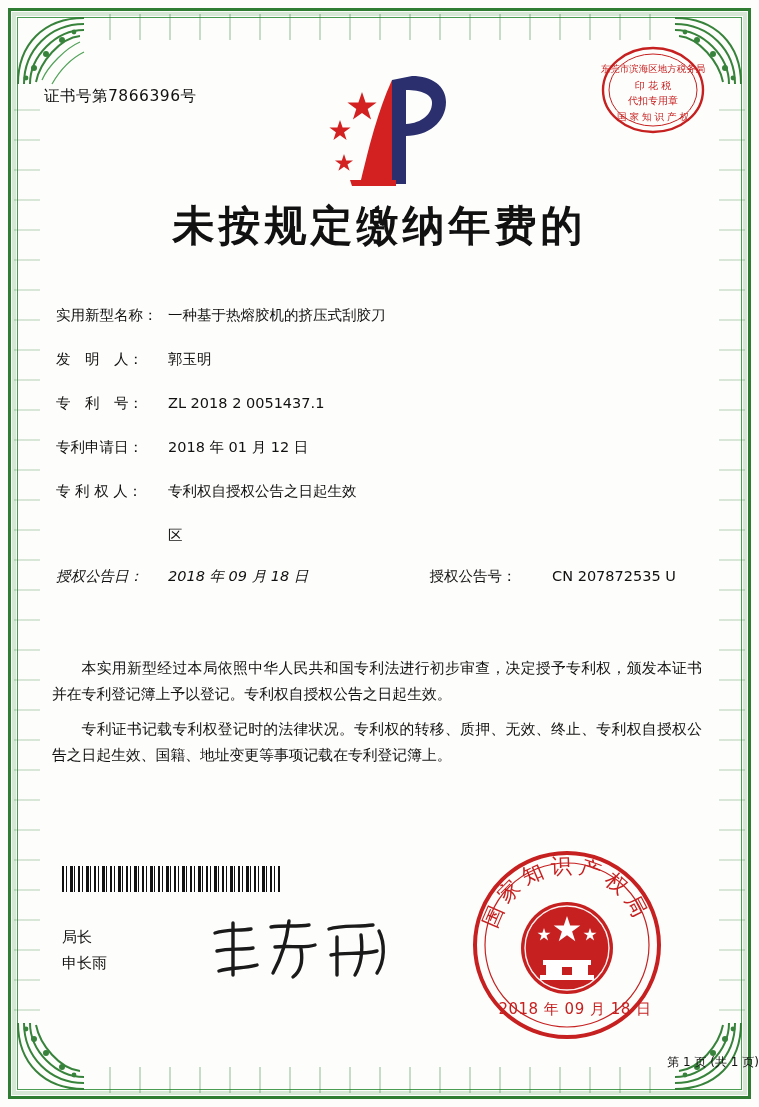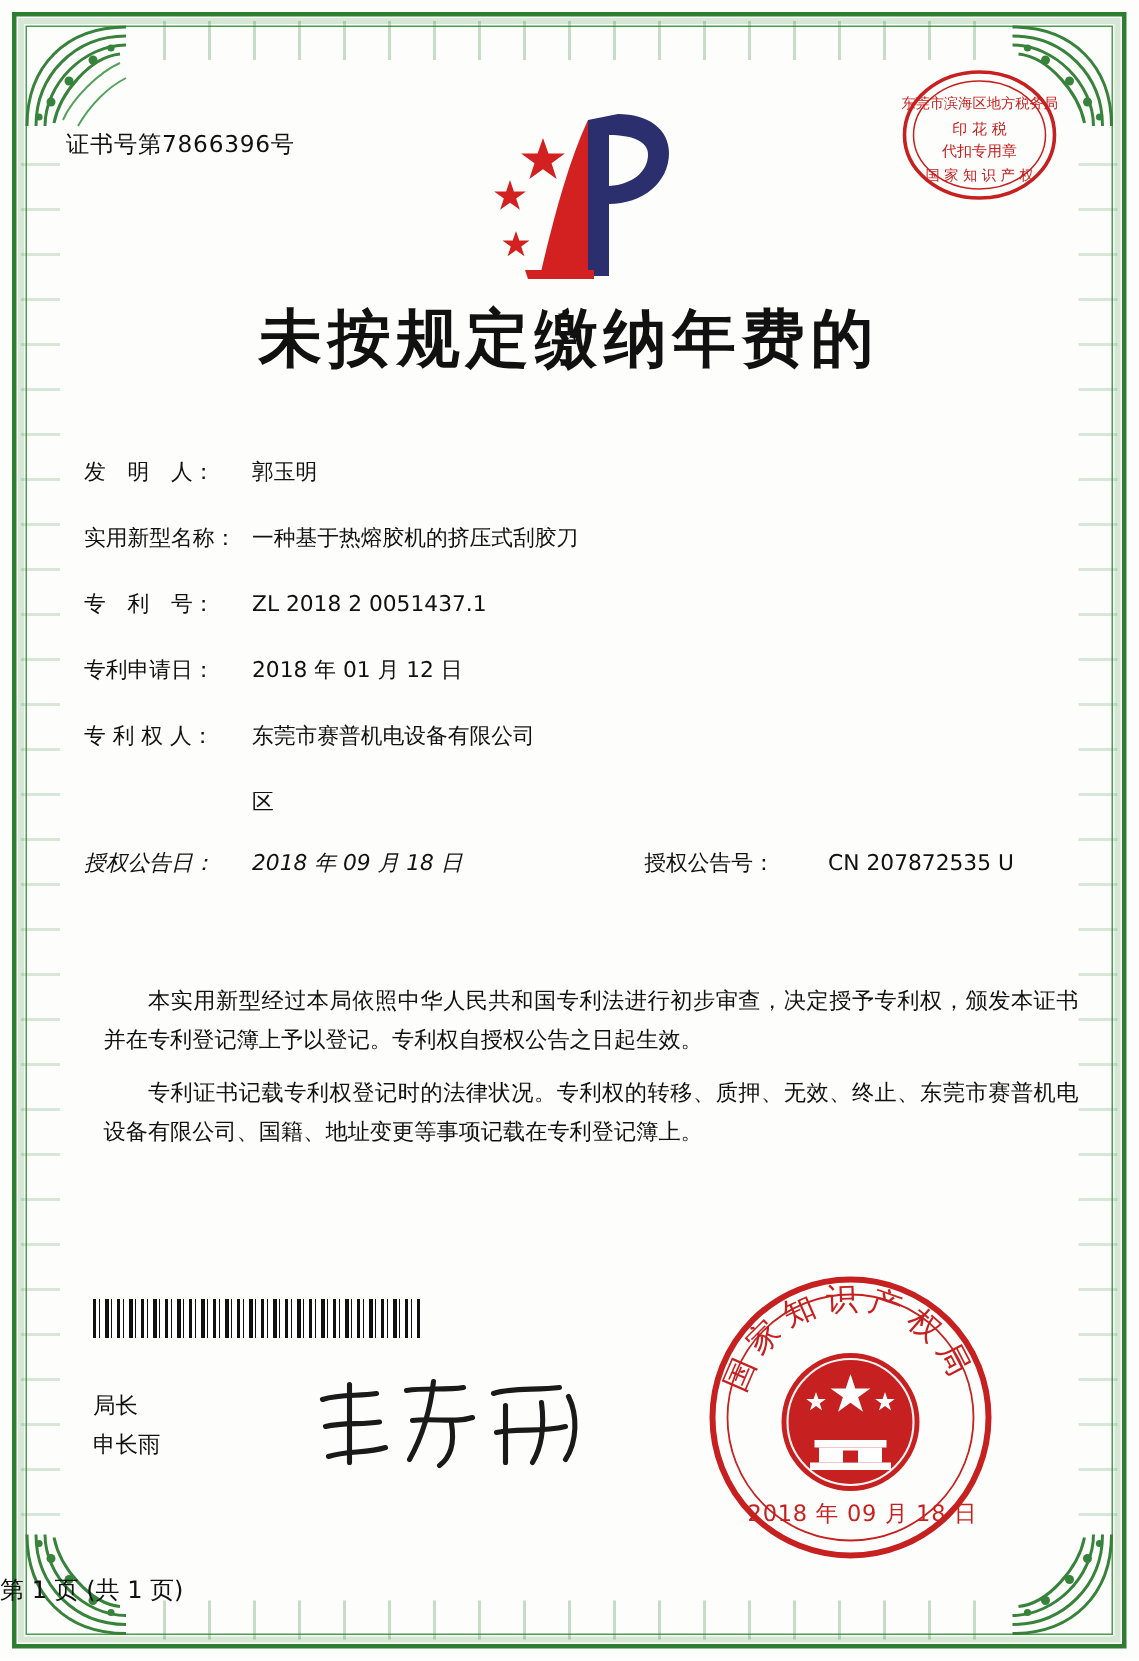--- a/index.html
+++ b/index.html
@@ -157,21 +157,21 @@
   .field-row.two-col { }
   .col-a { flex: 0 0 368px; display: flex; font-style: italic; }
   .col-b { flex: 1 1 auto; display: flex; text-align: center; }
   .addr-cont {
     margin-left: 112px;
     margin-top: 2px;
   }
 
   .paragraphs {
     position: absolute;
-    left: 69px; top: 655px;
+    left: 52px; top: 655px;
     width: 650px;
     font-size: 14.8px;
     line-height: 1.75;
     color: #111;
     text-align: justify;
   }
   .paragraphs p {
     margin: 0 0 9px 0;
     text-indent: 2em;
   }
@@ -218,22 +218,22 @@
     width: 210px;
     text-align: center;
     font-size: 15px;
     color: #c62020;
     letter-spacing: 0.5px;
   }
 
   .footer {
     position: absolute;
     left: 0; right: 0; bottom: 36px;
-    text-align: left;
-    font-size: 16px;
+    text-align: right;
+    font-size: 12px;
     color: #111;
   }
 </style>
 </head>
 <body>
 
 <div class="page">
 
   <div class="frame-outer"></div>
   <div class="frame-band"></div>
@@ -346,62 +346,62 @@
         <text x="54" y="60" text-anchor="middle" font-size="10" fill="#c62020" font-family="DejaVu Sans, sans-serif">代扣专用章</text>
         <text x="54" y="76" text-anchor="middle" font-size="9.5" fill="#c62020" font-family="DejaVu Sans, sans-serif">国 家 知 识 产 权</text>
       </svg>
     </div>
 
     <div class="title">未按规定缴纳年费的</div>
 
     <div class="fields">
 
       <div class="field-row">
+        <span class="field-label w-wide">实用新型名称：</span>
+        <span class="field-value">一种基于热熔胶机的挤压式刮胶刀</span>
+      </div>
+
+      <div class="field-row">
         <span class="field-label w-wide">发　明　人：</span>
         <span class="field-value">郭玉明</span>
-      </div>
-
-      <div class="field-row">
-        <span class="field-label w-wide">实用新型名称：</span>
-        <span class="field-value">一种基于热熔胶机的挤压式刮胶刀</span>
       </div>
 
       <div class="field-row">
         <span class="field-label w-wide">专　利　号：</span>
         <span class="field-value">ZL 2018 2 0051437.1</span>
       </div>
 
       <div class="field-row">
         <span class="field-label w-wide">专利申请日：</span>
         <span class="field-value">2018 年 01 月 12 日</span>
       </div>
 
       <div class="field-row">
         <span class="field-label w-wide">专 利 权 人：</span>
-        <span class="field-value">东莞市赛普机电设备有限公司</span>
+        <span class="field-value">专利权自授权公告之日起生效</span>
       </div>
 
       <div class="addr-cont" style="margin-bottom:20px;">区</div>
 
       <div class="field-row two-col">
         <span class="col-a">
           <span class="field-label w-wide">授权公告日：</span>
           <span class="field-value">2018 年 09 月 18 日</span>
         </span>
         <span class="col-b">
           <span class="field-label" style="min-width:98px;">授权公告号：</span>
           <span class="field-value">CN 207872535 U</span>
         </span>
       </div>
 
     </div>
 
     <div class="paragraphs">
       <p>本实用新型经过本局依照中华人民共和国专利法进行初步审查，决定授予专利权，颁发本证书并在专利登记簿上予以登记。专利权自授权公告之日起生效。</p>
-      <p>专利证书记载专利权登记时的法律状况。专利权的转移、质押、无效、终止、东莞市赛普机电设备有限公司、国籍、地址变更等事项记载在专利登记簿上。</p>
+      <p>专利证书记载专利权登记时的法律状况。专利权的转移、质押、无效、终止、专利权自授权公告之日起生效、国籍、地址变更等事项记载在专利登记簿上。</p>
     </div>
 
     <div class="barcode"></div>
 
     <div class="sig-block">
       <div>局长</div>
       <div>申长雨</div>
     </div>
 
     <div class="signature">

